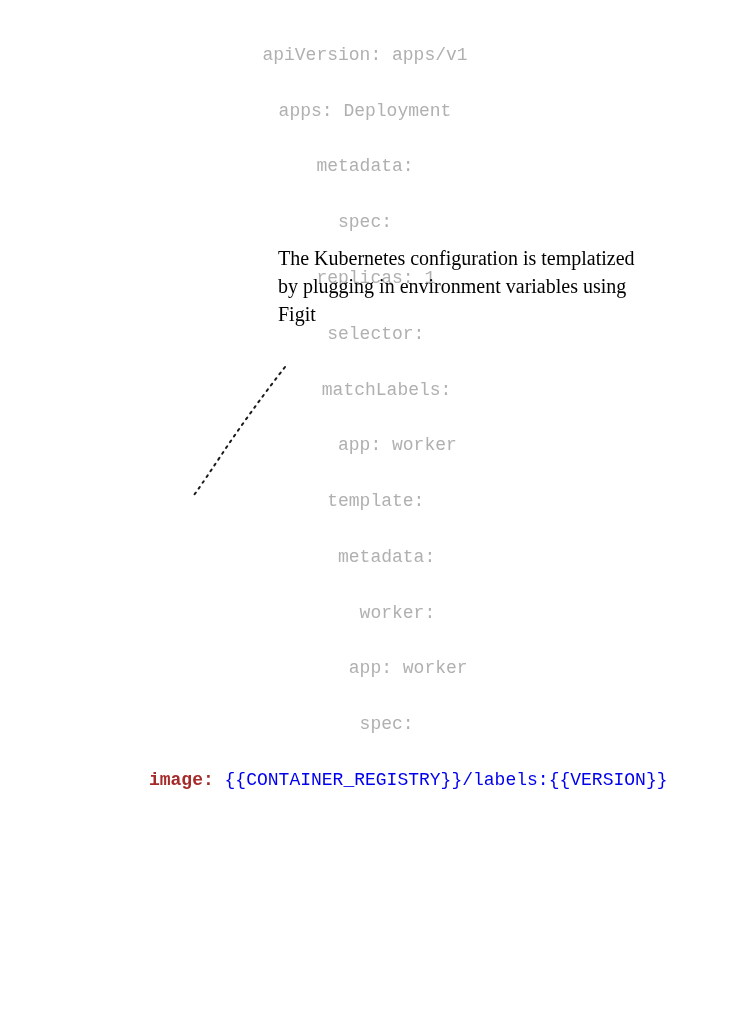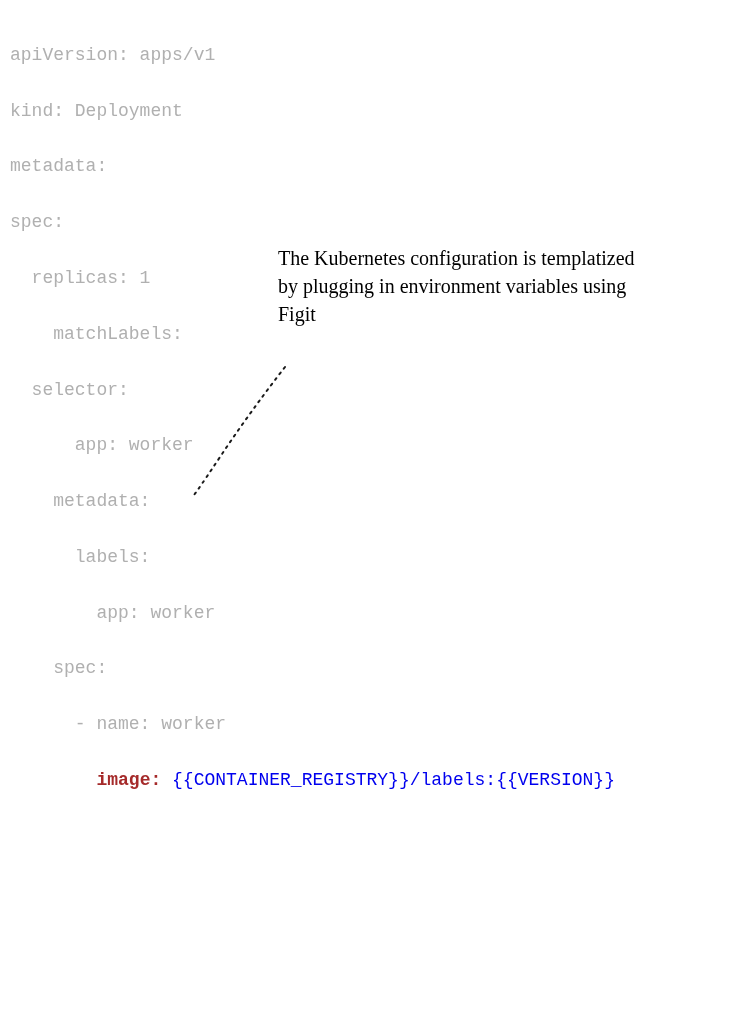--- a/index.html
+++ b/index.html
@@ -16,20 +16,21 @@
       line-height: 1.55;
       color: #b0b0b0;
       padding: 14px 10px;
       position: relative;
     }
     .code {
       white-space: pre;
     }
     .line {
       display: block;
+      text-align: center;
     }
     .dark-key {
       color: #a52a2a;
       font-weight: 700;
     }
     .blue {
       color: #0000ee;
     }
     .annotation {
       position: absolute;
@@ -49,32 +50,32 @@
       width: 120px;
       height: 140px;
       pointer-events: none;
     }
   </style>
 </head>
 <body>
 
 <div class="code">
 <span class="line">apiVersion: apps/v1</span>
-<span class="line">kind: Deployment</span>
+<span class="line">apps: Deployment</span>
 <span class="line">metadata:</span>
 <span class="line">spec:</span>
 <span class="line">  replicas: 1</span>
+<span class="line">  selector:</span>
 <span class="line">    matchLabels:</span>
-<span class="line">  selector:</span>
 <span class="line">      app: worker</span>
+<span class="line">  template:</span>
 <span class="line">    metadata:</span>
-<span class="line">      labels:</span>
+<span class="line">      worker:</span>
 <span class="line">        app: worker</span>
 <span class="line">    spec:</span>
-<span class="line">      - name: worker</span>
 <span class="line"><span>        </span><span class="dark-key">image:</span><span> </span><span class="blue">{{</span><span class="blue">CONTAINER_REGISTRY</span><span class="blue">}}</span><span class="blue">/labels:</span><span class="blue">{{</span><span class="blue">VERSION</span><span class="blue">}}</span></span>
 
 
 
 
 
 
 
 
 

